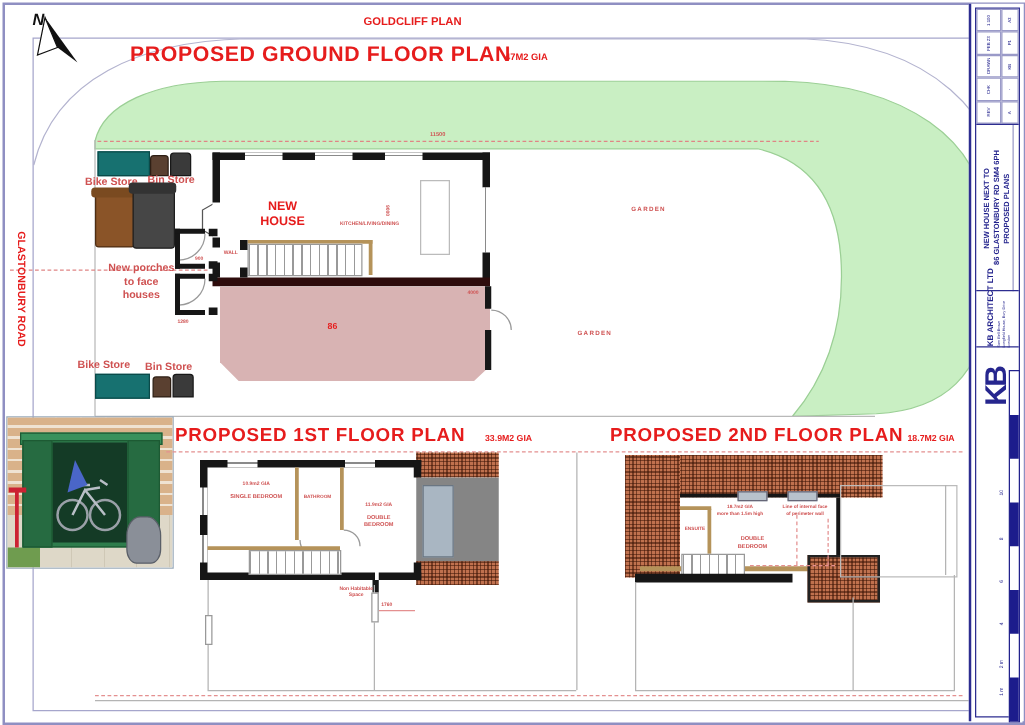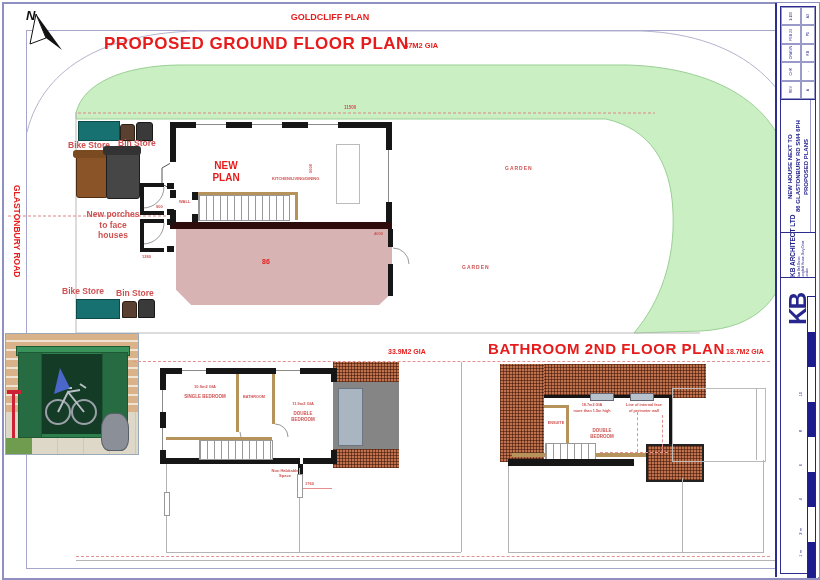--- a/index.html
+++ b/index.html
@@ -109,21 +109,21 @@
   <div class="a blk" style="left:140px;top:248px;width:24px;height:4px;"></div>
   <div class="a blk" style="left:167px;top:219px;width:7px;height:6px;"></div>
   <div class="a blk" style="left:167px;top:246px;width:7px;height:6px;"></div>
 
   <div class="a" style="left:176px;top:229px;width:216px;height:76px;background:#d8b3b3;
               clip-path:polygon(0 0,100% 0,100% 84%,94% 100%,7% 100%,0 80%);"></div>
   <div class="a blk" style="left:388px;top:229px;width:5px;height:18px;"></div>
   <div class="a blk" style="left:388px;top:264px;width:5px;height:32px;"></div>
   <div class="a red c" style="left:254px;top:258px;width:24px;font-size:7px;">86</div>
 
-  <div class="a red c" style="left:203px;top:160px;width:46px;font-size:10px;line-height:1.15;">NEW PLAN</div>
+  <div class="a red c" style="left:203px;top:160px;width:46px;font-size:10px;line-height:1.15;">NEW HOUSE</div>
   <div class="a ann nw" style="left:272px;top:176px;font-size:4px;">KITCHEN/LIVING/DINING</div>
   <div class="a ann c" style="left:84px;top:209px;width:58px;font-size:8.5px;line-height:1.25;">New porches to face houses</div>
   <div class="a ann nw" style="left:179px;top:199px;font-size:4px;">WALL</div>
   <div class="a ann nw" style="left:156px;top:204px;font-size:4px;">900</div>
   <div class="a ann nw" style="left:142px;top:254px;font-size:4px;">1280</div>
   <div class="a ann nw" style="left:344px;top:105px;font-size:4.5px;">11500</div>
   <div class="a ann vt" style="left:308px;top:164px;font-size:4px;">9000</div>
   <div class="a ann nw" style="left:374px;top:231px;font-size:4px;">4000</div>
   <div class="a ann nw" style="left:505px;top:165px;font-size:5px;letter-spacing:1px;">GARDEN</div>
   <div class="a ann nw" style="left:462px;top:264px;font-size:5px;letter-spacing:1px;">GARDEN</div>
@@ -153,20 +153,21 @@
       <path d="M 18,58 L 28,38 L 44,58 M 28,38 L 40,36 M 24,34 L 32,34 M 40,30 L 46,34" fill="none" stroke="#b8bec6" stroke-width="2"></path>
       <path d="M 20,14 L 30,34 L 14,40 Z" fill="#4a66c8"></path>
     </svg>
     <div class="a" style="left:6px;top:58px;width:3px;height:46px;background:#c23;"></div>
     <div class="a" style="left:1px;top:56px;width:14px;height:4px;background:#c23;"></div>
     <div class="a" style="left:95px;top:79px;width:26px;height:36px;background:#8a8f98;border:1px solid #5a5f68;
                 border-radius:40% 40% 30% 30%;"></div>
   </div>
 
   <div class="a dash" style="left:133px;top:361px;width:637px;height:0;"></div>
+  <div class="a red nw" style="left:140px;top:340px;font-size:15px;letter-spacing:.6px;">PROPOSED 1ST FLOOR PLAN</div>
   <div class="a red nw" style="left:388px;top:348px;font-size:7px;">33.9M2 GIA</div>
 
   <div class="a tiles" style="left:333px;top:362px;width:66px;height:20px;"></div>
   <div class="a" style="left:333px;top:382px;width:66px;height:67px;background:#858585;"></div>
   <div class="a" style="left:338px;top:388px;width:23px;height:56px;background:#a9b6c2;border:1px solid #6a7682;"></div>
   <div class="a tiles" style="left:333px;top:449px;width:66px;height:19px;"></div>
 
   <div class="a blk" style="left:160px;top:368px;width:177px;height:6px;"></div>
   <div class="a win" style="left:182px;top:368px;width:24px;height:6px;"></div>
   <div class="a win" style="left:276px;top:368px;width:24px;height:6px;"></div>
@@ -192,21 +193,21 @@
   <div class="a ann nw" style="left:305px;top:481px;font-size:4px;">1760</div>
   <div class="a redline" style="left:300px;top:488px;width:32px;height:1px;"></div>
 
   <div class="a thin" style="left:166px;top:464px;width:1px;height:88px;"></div>
   <div class="a thin" style="left:299px;top:468px;width:1px;height:84px;"></div>
   <div class="a thin" style="left:461px;top:362px;width:1px;height:190px;"></div>
   <div class="a thin" style="left:166px;top:552px;width:295px;height:1px;"></div>
   <div class="a" style="left:164px;top:492px;width:4px;height:22px;border:1px solid #999;background:#fff;"></div>
   <div class="a" style="left:297px;top:474px;width:4px;height:22px;border:1px solid #999;background:#fff;"></div>
 
-  <div class="a red nw" style="left:488px;top:340px;font-size:15px;letter-spacing:.6px;">BATHROOM 2ND FLOOR PLAN</div>
+  <div class="a red nw" style="left:488px;top:340px;font-size:15px;letter-spacing:.6px;">PROPOSED 2ND FLOOR PLAN</div>
   <div class="a red nw" style="left:726px;top:348px;font-size:7px;">18.7M2 GIA</div>
 
   <div class="a tiles" style="left:500px;top:364px;width:206px;height:34px;"></div>
   <div class="a tiles" style="left:500px;top:364px;width:44px;height:98px;"></div>
   <div class="a" style="left:544px;top:398px;width:126px;height:62px;background:#fff;"></div>
   <div class="a blk" style="left:544px;top:395px;width:128px;height:3px;"></div>
   <div class="a" style="left:590px;top:393px;width:22px;height:6px;background:#b8c2cc;border:1px solid #667;"></div>
   <div class="a" style="left:630px;top:393px;width:22px;height:6px;background:#b8c2cc;border:1px solid #667;"></div>
   <div class="a blk" style="left:669px;top:398px;width:3px;height:62px;"></div>
   <div class="a tan" style="left:512px;top:453px;width:160px;height:4px;"></div>

